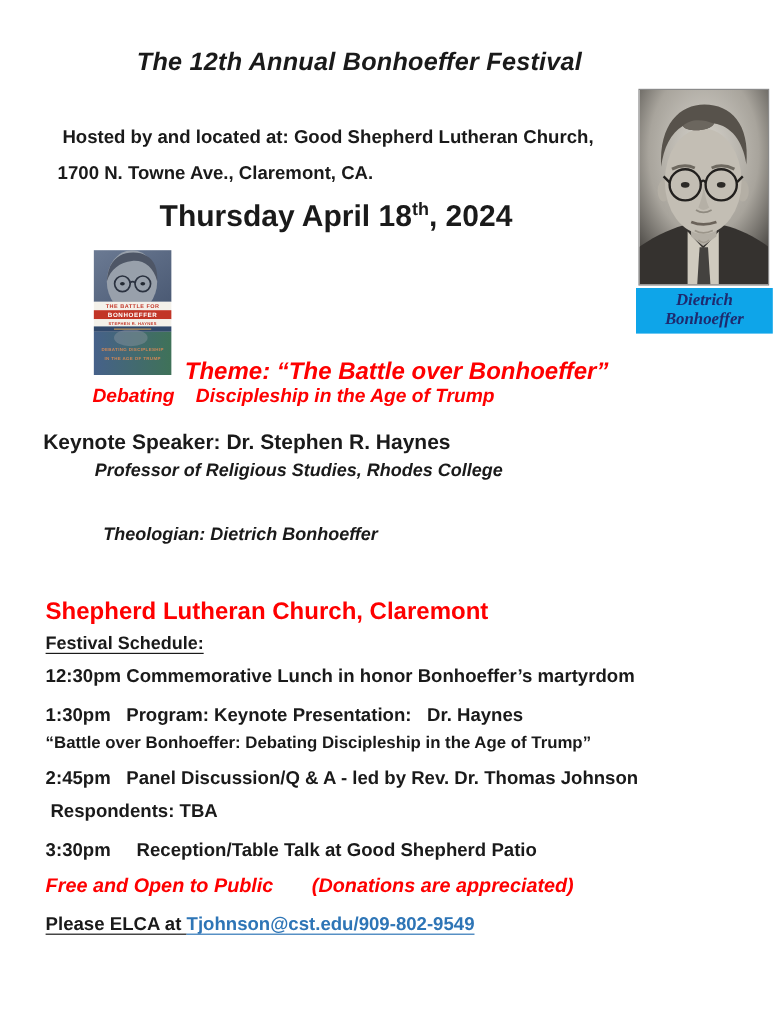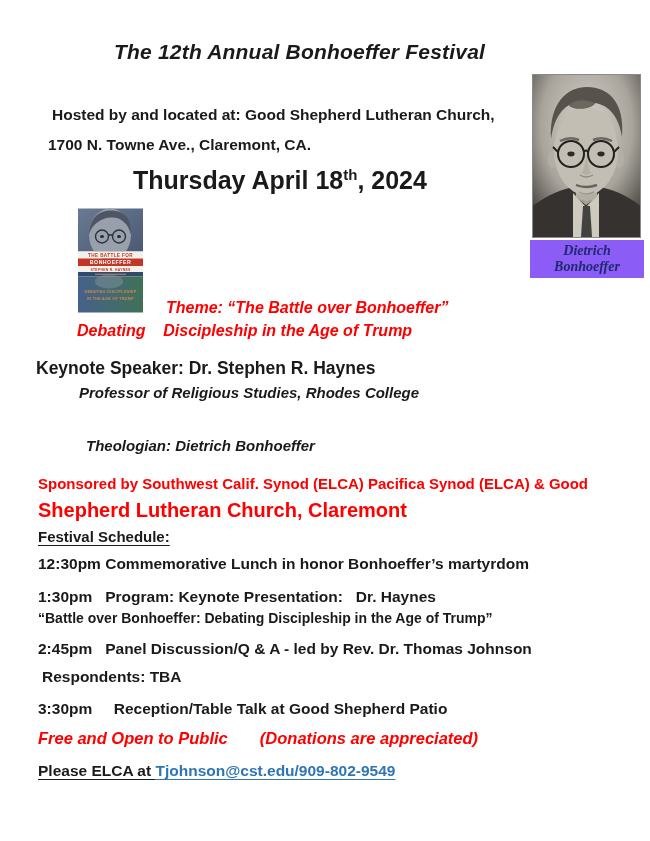--- a/index.html
+++ b/index.html
@@ -8,21 +8,21 @@
     font-family:"Liberation Sans", sans-serif; color:#1a1a1a; overflow:hidden;
   }
   .t { position:absolute; font-weight:700; white-space:pre-wrap; color:#1a1a1a; line-height:1.15; }
   .italic { font-style:italic; }
   .red { color:#FE0000; }
   .title { top:40px; left:72px; font-size:21px; letter-spacing:.2px;margin-left:42px; }
   .hosted { top:106px; left:52px; font-size:15.5px; }
   .address { top:136px; left:48px; font-size:15.5px; }
   .date { top:166px; left:133px; font-size:25px; }
   .date sup { font-size:60%; font-weight:700;text-align:right; }
-  .theme1 { top:299px; left:166px; font-size:16px; }
+  .theme1 { top:299px; left:154px; font-size:20px; }
   .theme2 { top:322px; left:77px; font-size:16px; }
   .keynote { top:358px; left:36px; font-size:17.5px; }
   .prof { top:384px; left:79px; font-size:15px; }
   .author { top:415px; left:89px; font-size:15px; }
   .theol { top:437px; left:86px; font-size:15px; }
   .spon1 { top:475px; left:38px; font-size:15px; }
   .spon2 { top:499px; left:38px; font-size:20px; }
   .schedhead { top:528px; left:38px; font-size:15px; text-decoration:underline; text-underline-offset:3px; }
   .s1 { top:555px; left:38px; font-size:15.5px; }
   .s2 { top:588px; left:38px; font-size:15.5px; }
@@ -30,21 +30,21 @@
   .s3 { top:640px; left:38px; font-size:15.5px; }
   .s4 { top:668px; left:42px; font-size:15.5px; }
   .s5 { top:700px; left:38px; font-size:15.5px; }
   .free { top:729px; left:38px; font-size:16.5px; }
   .rsvp { top:762px; left:38px; font-size:15.5px; }
   .rsvp .plain { text-decoration:underline; text-underline-offset:3px; }
   .rsvp a { color:#2E75B6; text-decoration:underline; text-underline-offset:3px; cursor:pointer; }
   .photo-wrap { position:absolute; left:533px; top:75px; width:107px; }
   .photo-wrap svg { display:block; outline:1px solid #8a8a8a; }
   .caption {
-    position:absolute; left:530px; top:240px; width:114px; background:#8b5cf6;
+    position:absolute; left:530px; top:240px; width:114px; background:#0ea5e9;
     text-align:center; font-family:"Liberation Serif", serif; font-weight:700; font-style:italic;
     font-size:14px; line-height:1.12; color:#1E2A6E; padding:3px 0 4px 0;
   }
   .book { position:absolute; left:78px; top:208px; width:65px; height:105px; }
   .book svg { display:block; }
   svg text { font-family:"Liberation Sans", sans-serif; font-weight:700; }
 </style>
 </head>
 <body>
 
@@ -136,21 +136,20 @@
     </svg>
   </div>
 
   <div class="t italic red theme1">Theme: “The Battle over Bonhoeffer”</div>
   <div class="t italic red theme2">Debating    Discipleship in the Age of Trump</div>
 
   <div class="t keynote">Keynote Speaker: Dr. Stephen R. Haynes</div>
   <div class="t italic prof">Professor of Religious Studies, Rhodes College</div>
   <div class="t italic theol">Theologian: Dietrich Bonhoeffer</div>
 
-  <div class="t red spon1">Sponsored by Southwest Calif. Synod (ELCA) Pacifica Synod (ELCA) &amp; Good</div>
   <div class="t red spon2">Shepherd Lutheran Church, Claremont</div>
 
   <div class="t schedhead">Festival Schedule:</div>
 
   <div class="t s1">12:30pm Commemorative Lunch in honor Bonhoeffer’s martyrdom</div>
   <div class="t s2">1:30pm   Program: Keynote Presentation:   Dr. Haynes</div>
   <div class="t s2b">“Battle over Bonhoeffer: Debating Discipleship in the Age of Trump”</div>
   <div class="t s3">2:45pm   Panel Discussion/Q &amp; A - led by Rev. Dr. Thomas Johnson</div>
   <div class="t s4">Respondents: TBA</div>
   <div class="t s5">3:30pm     Reception/Table Talk at Good Shepherd Patio</div>

